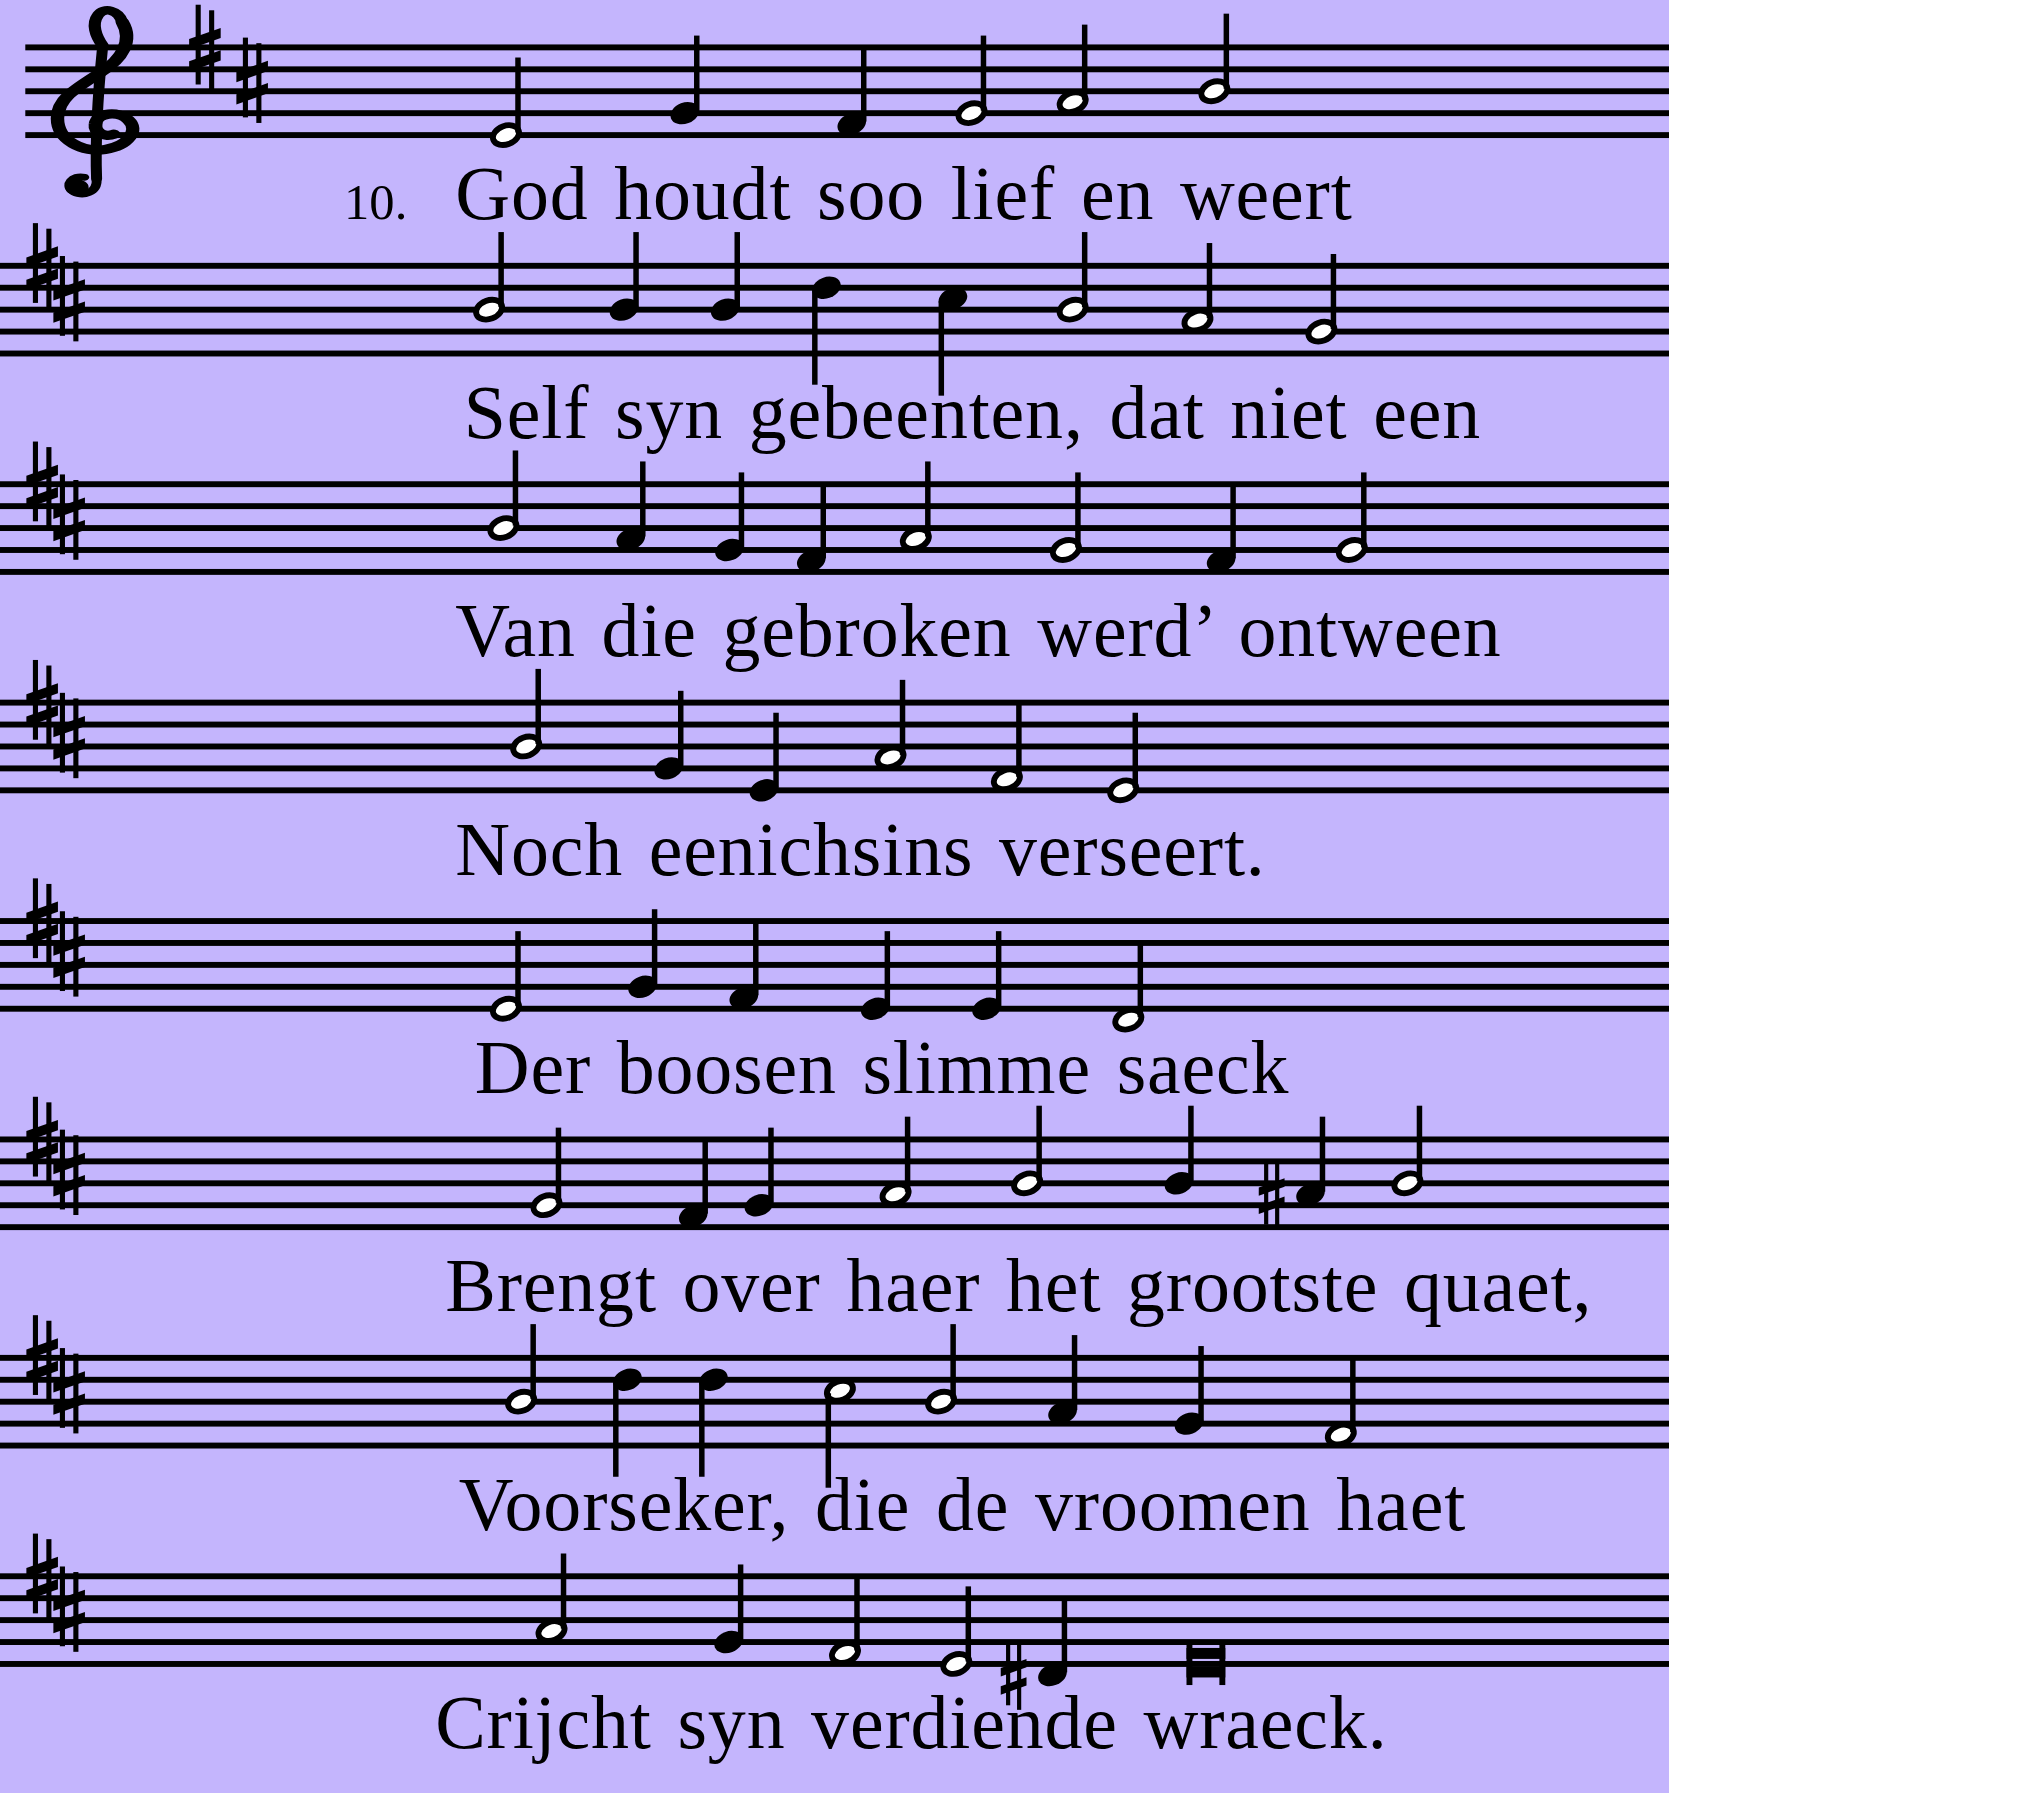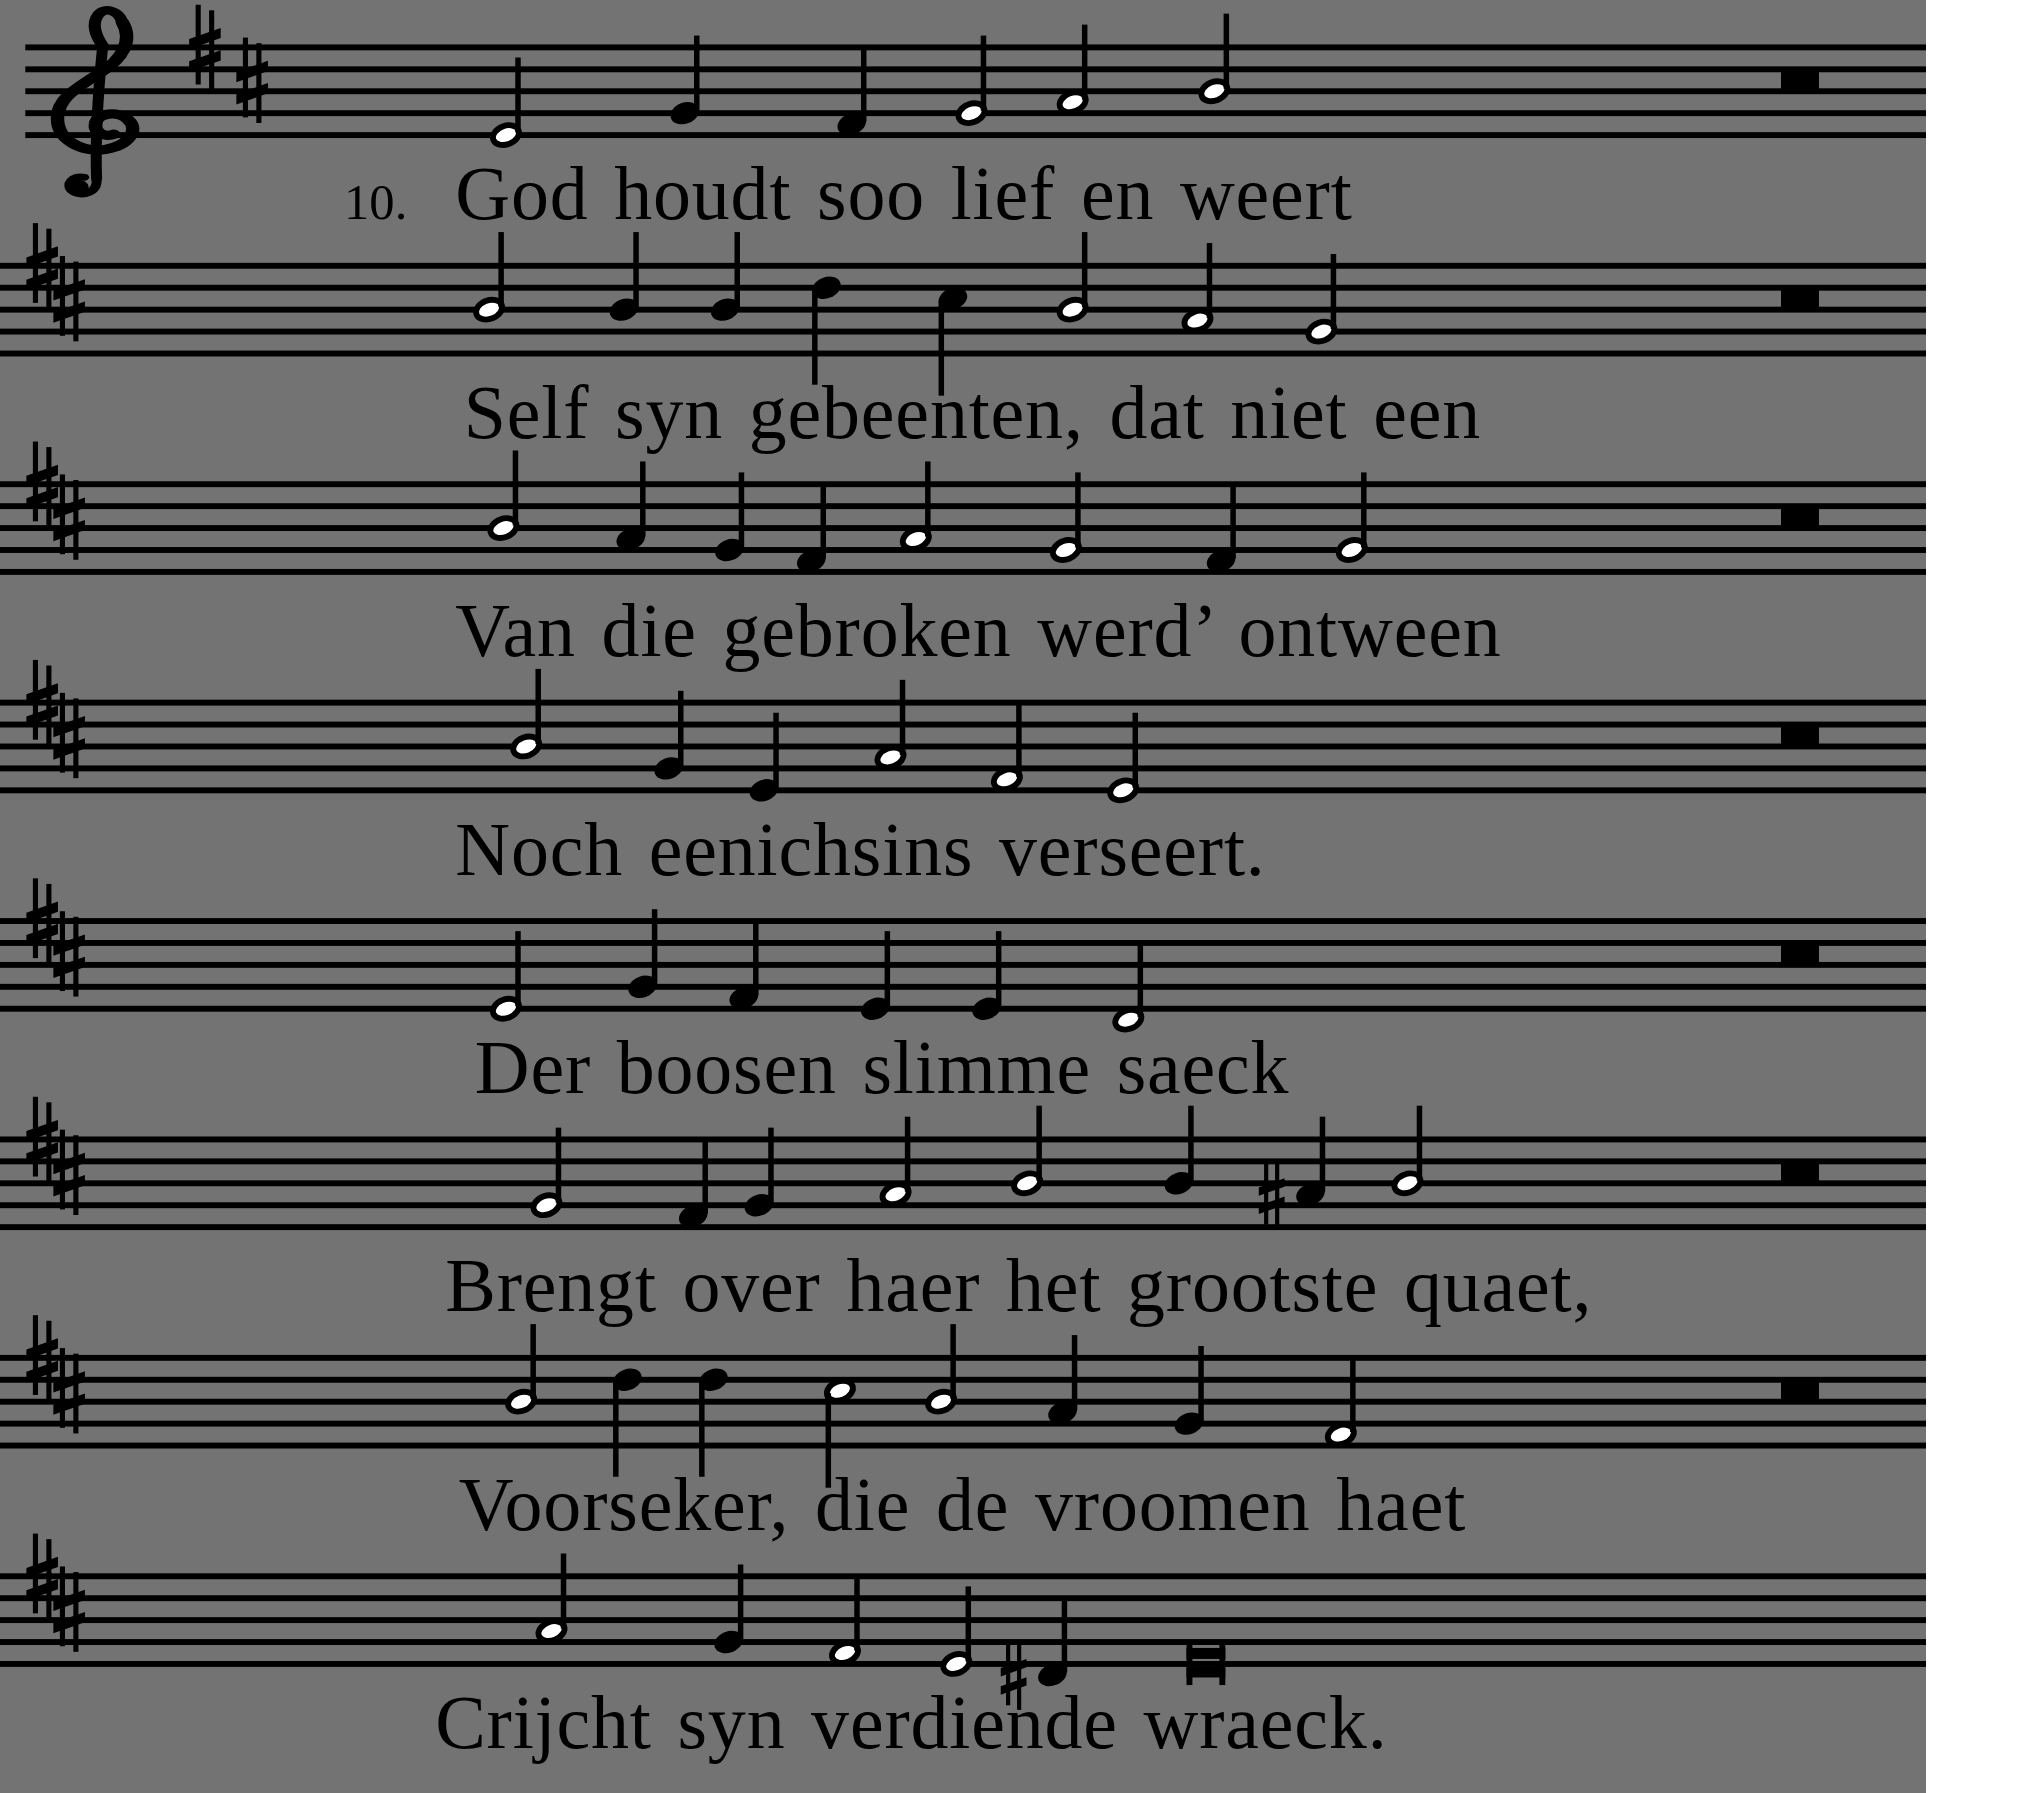--- a/index.html
+++ b/index.html
@@ -1,16 +1,16 @@
 <!DOCTYPE html>
 <html style="font-size:13.5px"><head>
 <meta charset="utf-8">
 <style>
   html,body{margin:0;padding:0;background:#fff;}
-  .page{position:relative;width:1926px;height:1794px;background:#737373;overflow:hidden;}
+  .page{position:relative;width:1669px;height:1794px;background:#c4b5fd;overflow:hidden;}
   svg{display:block;}
   text.lyric{font-family:"Liberation Serif",serif;font-size:90px;fill:#000;letter-spacing:1px;word-spacing:7px;}
   text.verse{font-family:"Liberation Serif",serif;font-size:60px;fill:#000;}
 </style>
 </head>
 <body>
 
 <div class="page">
   <svg id="score" width="2034" height="1794" viewBox="0 0 2412 2127" xmlns="http://www.w3.org/2000/svg">
     <g id="notation">

